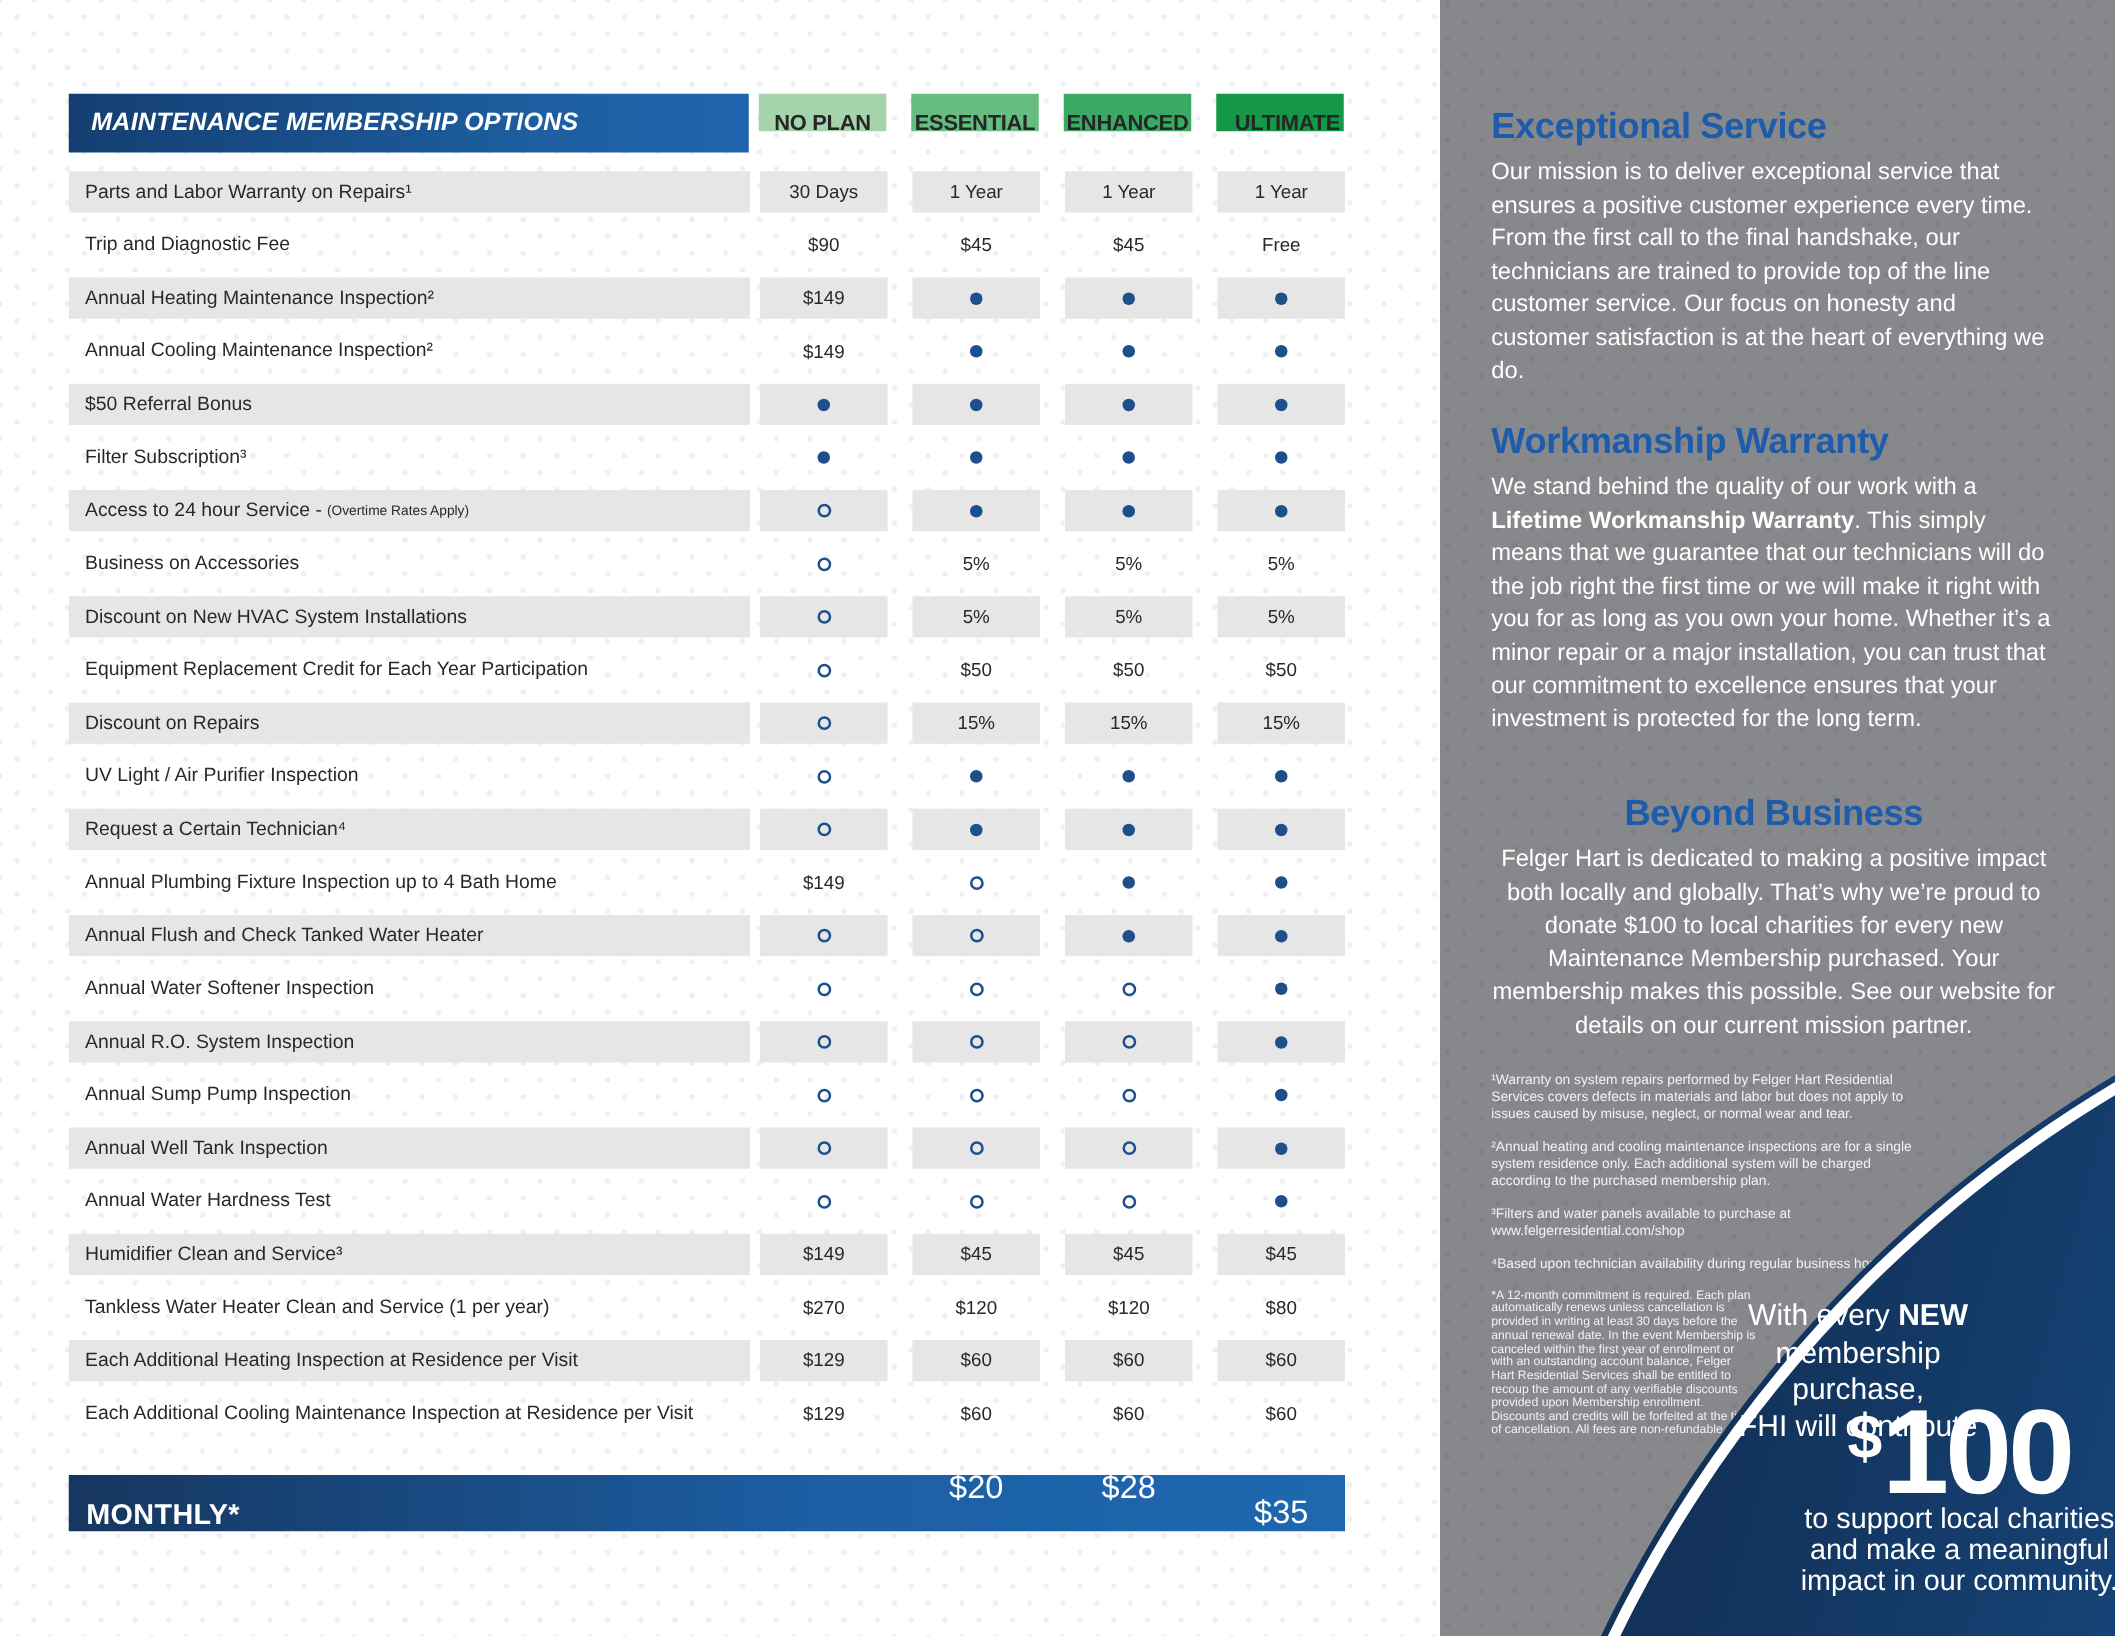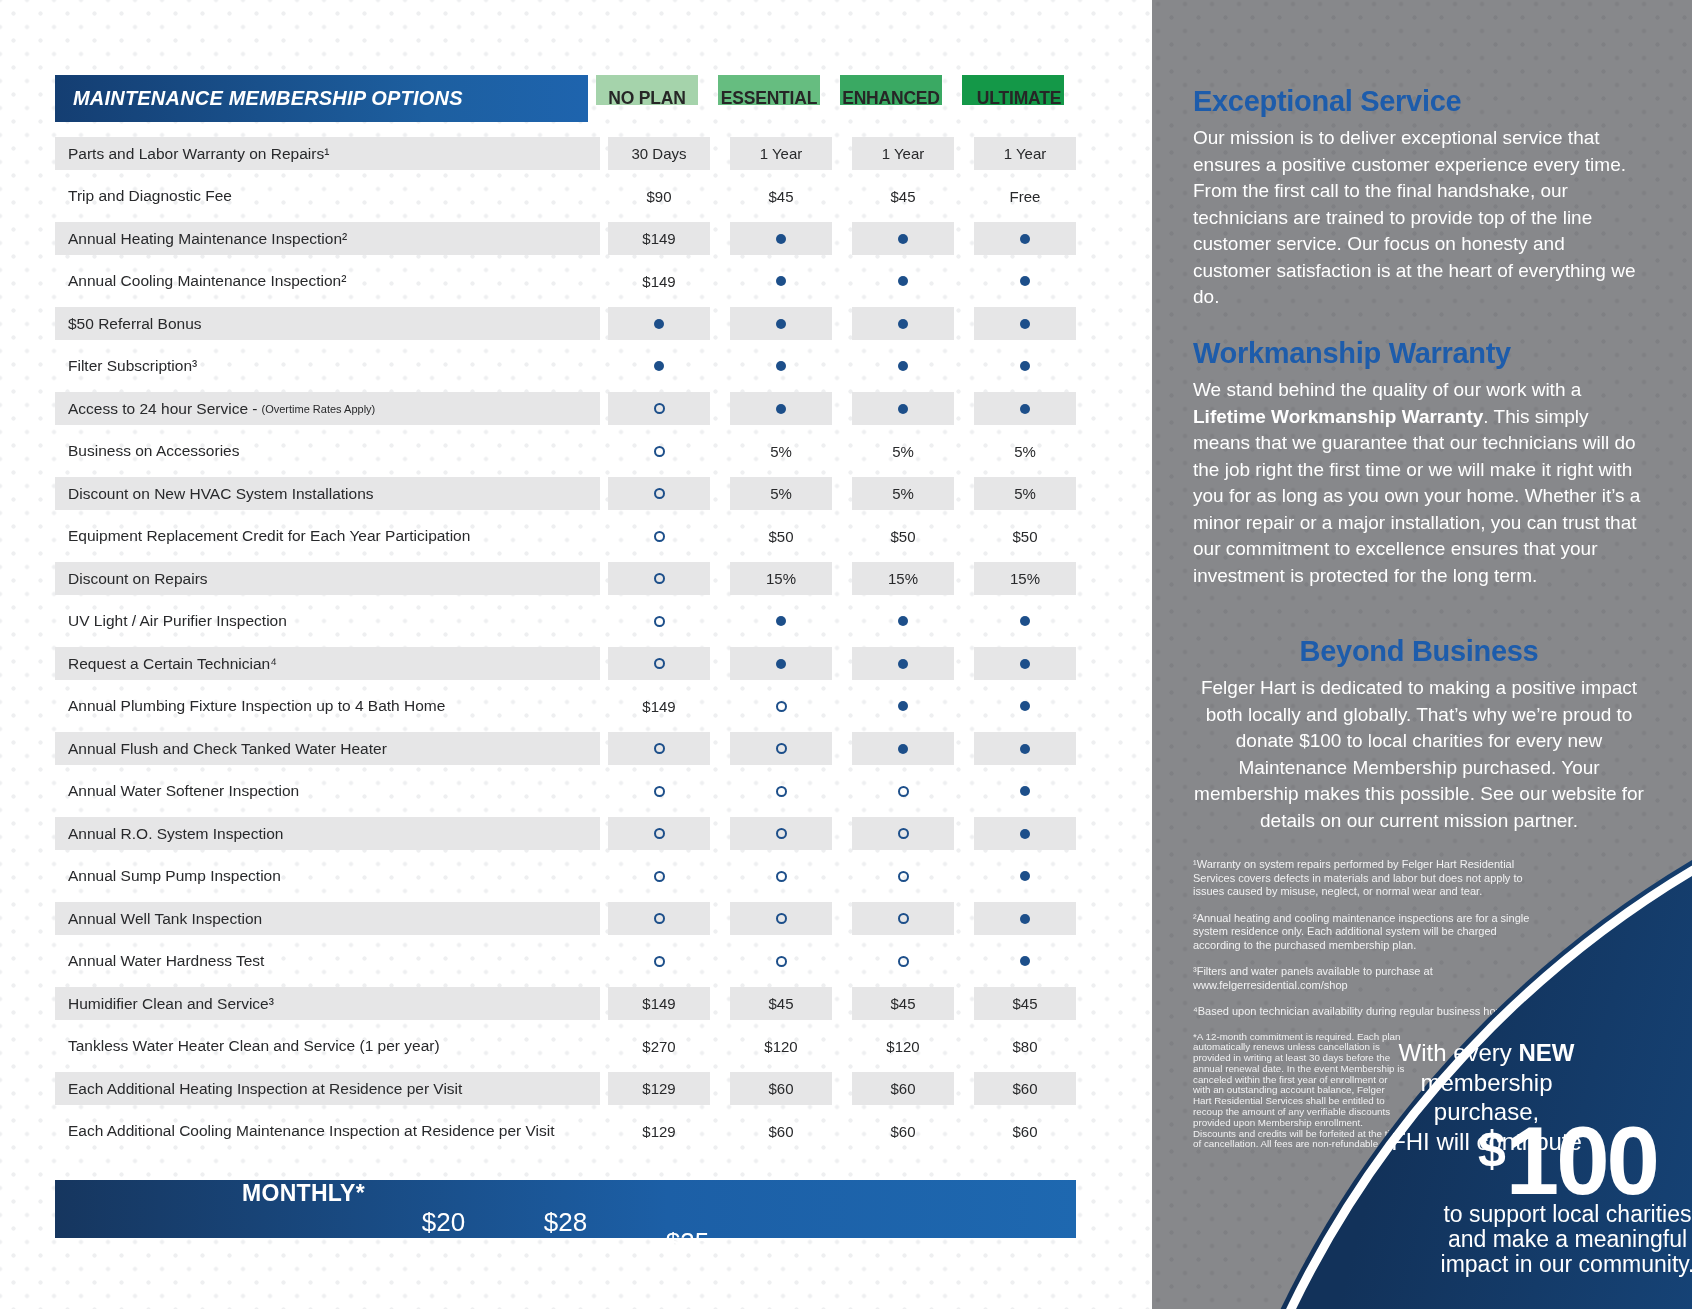--- a/index.html
+++ b/index.html
@@ -18,42 +18,42 @@
   .title-bar {
     width:545px; margin-right:8px; height:47px; line-height:47px;
     background:linear-gradient(90deg,#143e72 0%, #1d5fa0 70%, #1e64ae 100%);
     color:#ffffff; font-weight:bold; font-size:20px; letter-spacing:.2px; padding-left:18px;font-style:italic;
   }
   .chips { display:flex; }
   .chip {
     width:102px; margin-right:20px; height:30px; line-height:47px; text-align:center;
     color:#262626; font-weight:bold; font-size:17.5px; letter-spacing:-.2px;
   }
-  .chip:last-child { margin-right:12px;padding-left:12px; }
+  .chip:last-child { margin-right:1px;padding-left:12px; }
   .rows { margin-top:15px; }
   .frow { display:flex; align-items:stretch; height:33px; margin-bottom:9.5px; }
   .flabel {
     width:545px; margin-right:8px; padding-left:13px; font-size:15.5px; color:#28292b;
     display:flex; align-items:center; white-space:nowrap;
   }
   .fnote { font-size:11px; margin-left:4px; color:#28292b; }
   .fcell {
     width:102px; margin-right:20px; font-size:15px; color:#28292b;
     display:flex; align-items:center; justify-content:center;
   }
   .fcell:last-child { margin-right:0; }
   .shaded .flabel, .shaded .fcell { background:#e6e6e7; }
   .dot { display:inline-block; border-radius:50%; }
   .dot.filled { width:10px; height:10px; background:#1d4f8a; }
   .dot.open { width:11px; height:11px; border:2.2px solid #1d4f8a; background:transparent; }
 
   .monthly {
-    position:absolute; left:0; top:1105px; width:1021px; height:58px;
+    position:absolute; left:0; top:1105px; width:1021px; height:45px;
     background:linear-gradient(90deg,#16365f 0%, #1c5fa6 60%, #1e68b0 100%);
-    display:flex; align-items:center; color:#ffffff;flex-direction:column;
+    display:flex; align-items:flex-end; color:#ffffff;
   }
   .mlabel { width:675px; padding-left:14px; font-size:23px; font-weight:bold; letter-spacing:.3px; }
   .mcell { width:102px; margin-right:20px; text-align:center; font-size:26px; font-weight:normal; }
   .mcell:last-child { margin-right:0;margin-top:20px; }
 
   
   .panel {
     position:absolute; left:1152px; top:0; width:540px; height:1309px; background:#87888b;
     background-image:
       radial-gradient(rgba(55,55,60,0.10) 1.8px, transparent 2.5px),

